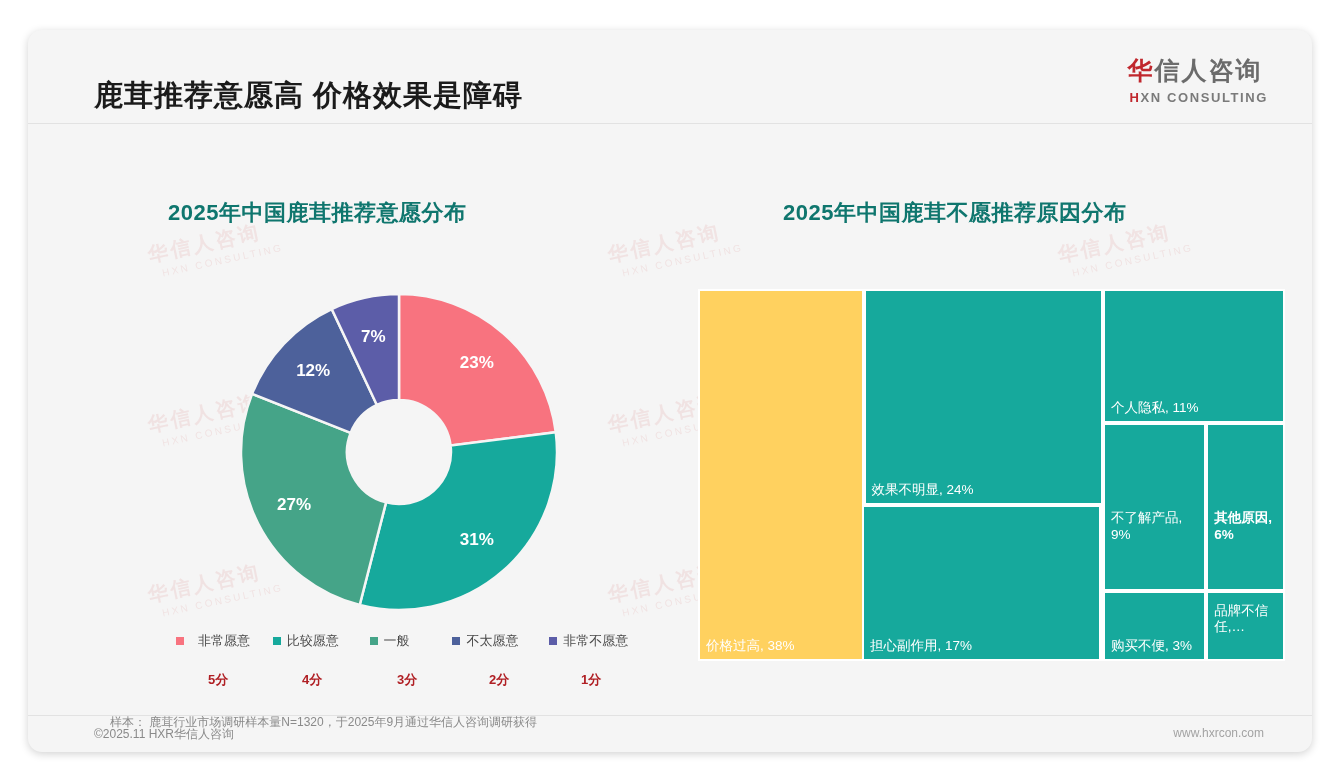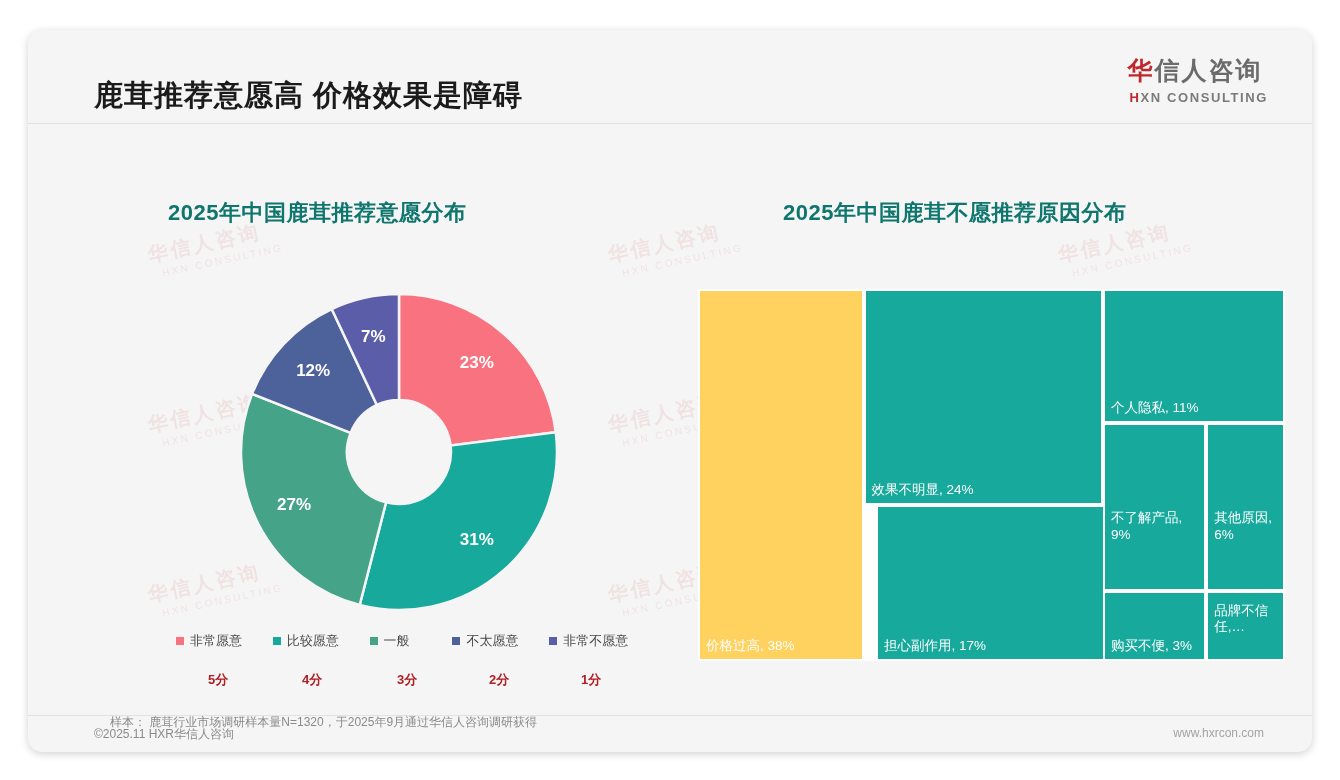--- a/index.html
+++ b/index.html
@@ -233,21 +233,21 @@
         <path d="M 134.70699782795296 327.03613945832376 A 158 158 0 0 1 27.09531522965625 115.83632067582096 L 125.65162273381091 154.85752326039676 A 52 52 0 0 0 161.06812586742757 224.36632437868883 Z" fill="#45A488" stroke="#f5f5f5" stroke-width="2.5"></path>
         <text x="69.11071197254535" y="227.44376162933946" class="slice-label">27%</text>
         <path d="M 27.09531522965625 115.83632067582096 A 158 158 0 0 1 106.72687193271848 31.037325710368947 L 151.85947683861622 126.948993271767 A 52 52 0 0 0 125.65162273381091 154.85752326039676 Z" fill="#4D619B" stroke="#f5f5f5" stroke-width="2.5"></path>
         <text x="88.18581317995141" y="93.4151146900748" class="slice-label">12%</text>
         <path d="M 106.72687193271848 31.037325710368947 A 158 158 0 0 1 173.99999999999997 16 L 174 122 A 52 52 0 0 0 151.85947683861622 126.948993271767 Z" fill="#5C5DA8" stroke="#f5f5f5" stroke-width="2.5"></path>
         <text x="148.32017762279892" y="59.115078784570684" class="slice-label">7%</text>
       </svg>
   </div>
 
   <div id="legend">
-      <div class="legend-item" style="width: 105px;">
+      <div class="legend-item" style="width: 105px; gap: 8px;">
         <span class="sw" style="background: rgb(248, 115, 127);"></span>
         <span>非常愿意</span>
       </div>
       <div class="legend-item" style="width: 105px;">
         <span class="sw" style="background: rgb(22, 169, 156);"></span>
         <span>比较愿意</span>
       </div>
       <div class="legend-item" style="width: 90px;">
         <span class="sw" style="background: rgb(69, 164, 136);"></span>
         <span>一般</span>
@@ -270,31 +270,31 @@
       <div class="score-item" style="position: absolute; left: 405px;">1分</div>
     </div>
 
   <div id="treemap">
       <div class="tm-cell" style="left: 0px; top: 0px; width: 165.534px; height: 372px; background: rgb(255, 209, 95);">
         <div class="tm-label">价格过高, 38%</div>
       </div>
       <div class="tm-cell" style="left: 165.534px; top: 0px; width: 239.496px; height: 216.132px; background: rgb(22, 169, 156);">
         <div class="tm-label">效果不明显, 24%</div>
       </div>
-      <div class="tm-cell" style="left: 178px; top: 216.132px; width: 239.496px; height: 155.868px; background: rgb(22, 169, 156);">
+      <div class="tm-cell" style="left: 164px; top: 216.132px; width: 239.496px; height: 155.868px; background: rgb(22, 169, 156);">
         <div class="tm-label">担心副作用, 17%</div>
       </div>
       <div class="tm-cell" style="left: 405.03px; top: 0px; width: 181.97px; height: 133.548px; background: rgb(22, 169, 156);">
         <div class="tm-label">个人隐私, 11%</div>
       </div>
       <div class="tm-cell" style="left: 405.03px; top: 133.548px; width: 103.312px; height: 168.888px; background: rgb(22, 169, 156);">
         <div class="tm-label ctr" style="bottom: auto; top: 52%;">不了解产品, 9%</div>
       </div>
       <div class="tm-cell" style="left: 508.342px; top: 133.548px; width: 78.658px; height: 168.888px; background: rgb(22, 169, 156);">
-        <div class="tm-label ctr" style="bottom: auto; top: 52%;">其他原因, 6%</div>
+        <div class="tm-label ctr" style="bottom: auto; top: 52%; font-weight: bold;">其他原因, 6%</div>
       </div>
       <div class="tm-cell" style="left: 405.03px; top: 302.436px; width: 103.312px; height: 69.564px; background: rgb(22, 169, 156);">
         <div class="tm-label ctr">购买不便, 3%</div>
       </div>
       <div class="tm-cell" style="left: 508.342px; top: 302.436px; width: 78.658px; height: 69.564px; background: rgb(22, 169, 156);">
         <div class="tm-label ctr" style="bottom: auto; top: 14%; text-align: left;">品牌不信任,…</div>
       </div>
     </div>
 
   <div id="source-note">样本： 鹿茸行业市场调研样本量N=1320，于2025年9月通过华信人咨询调研获得</div>

